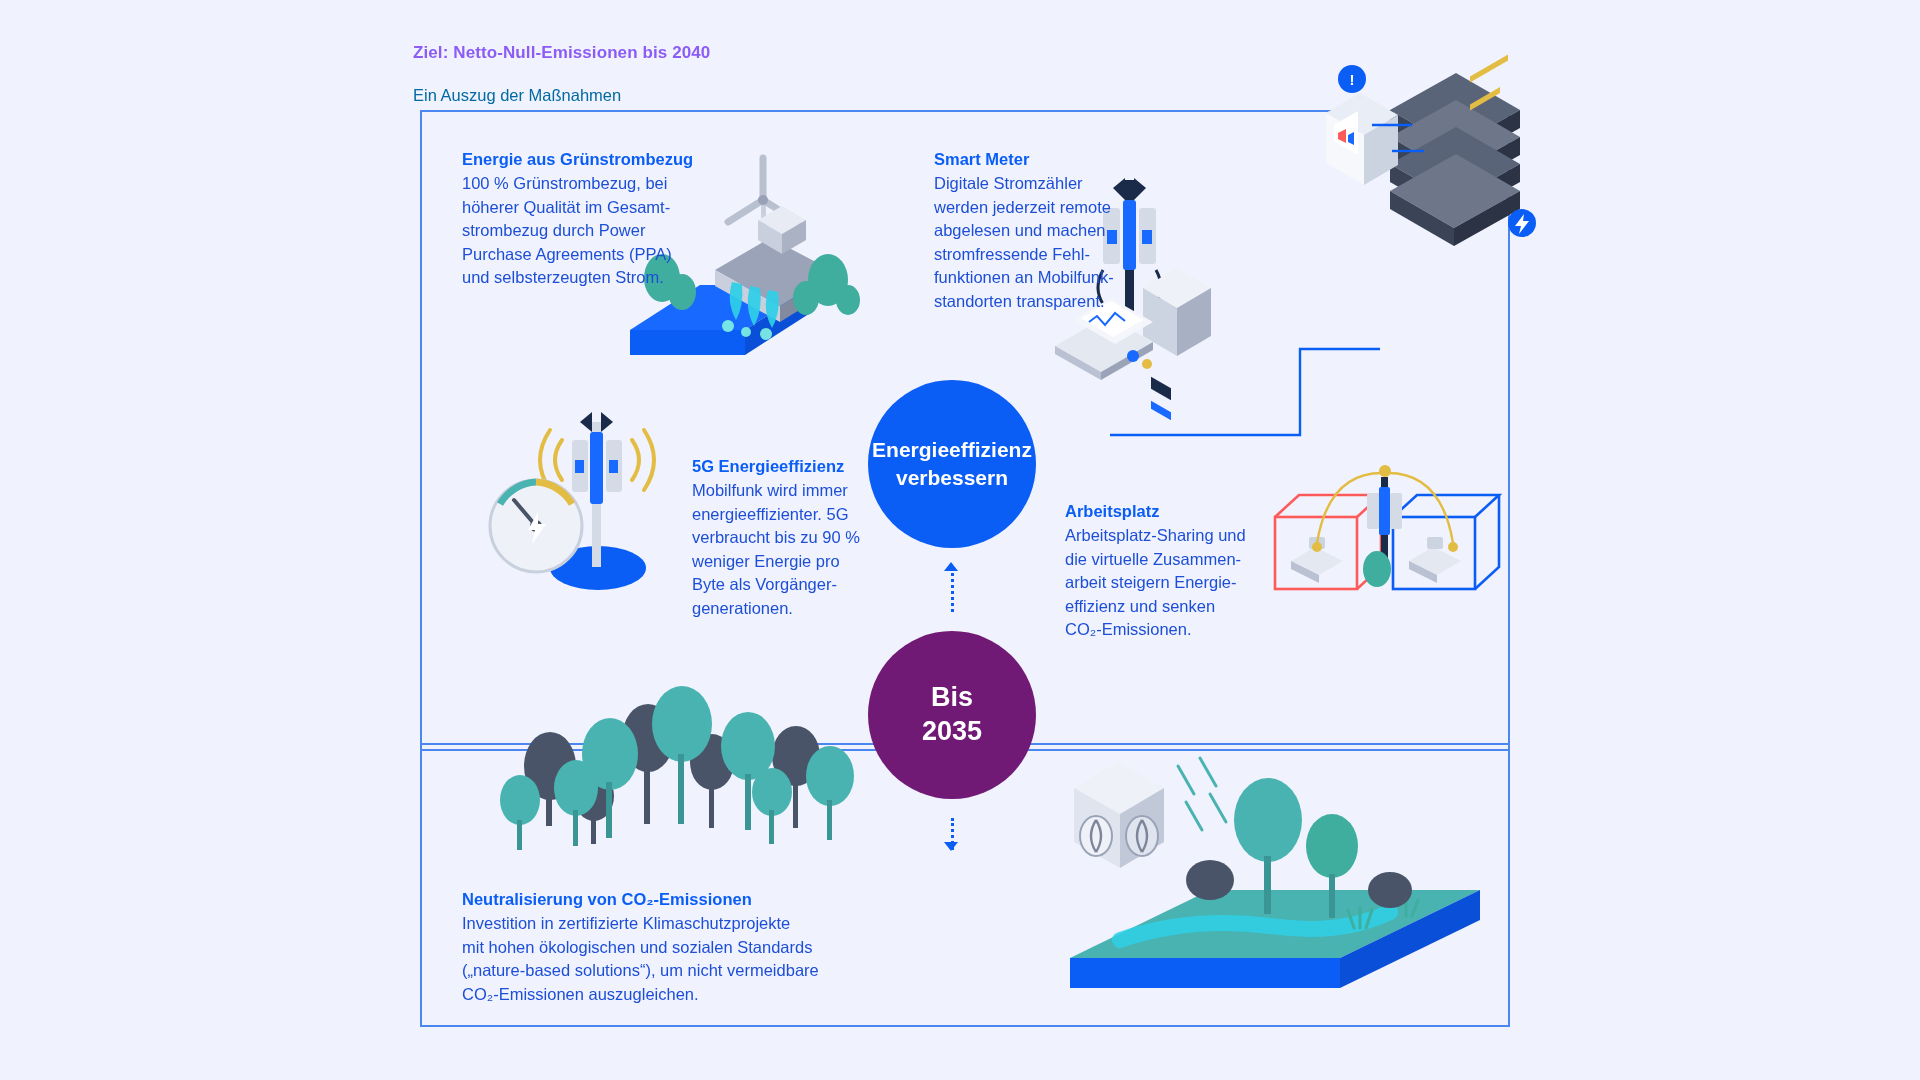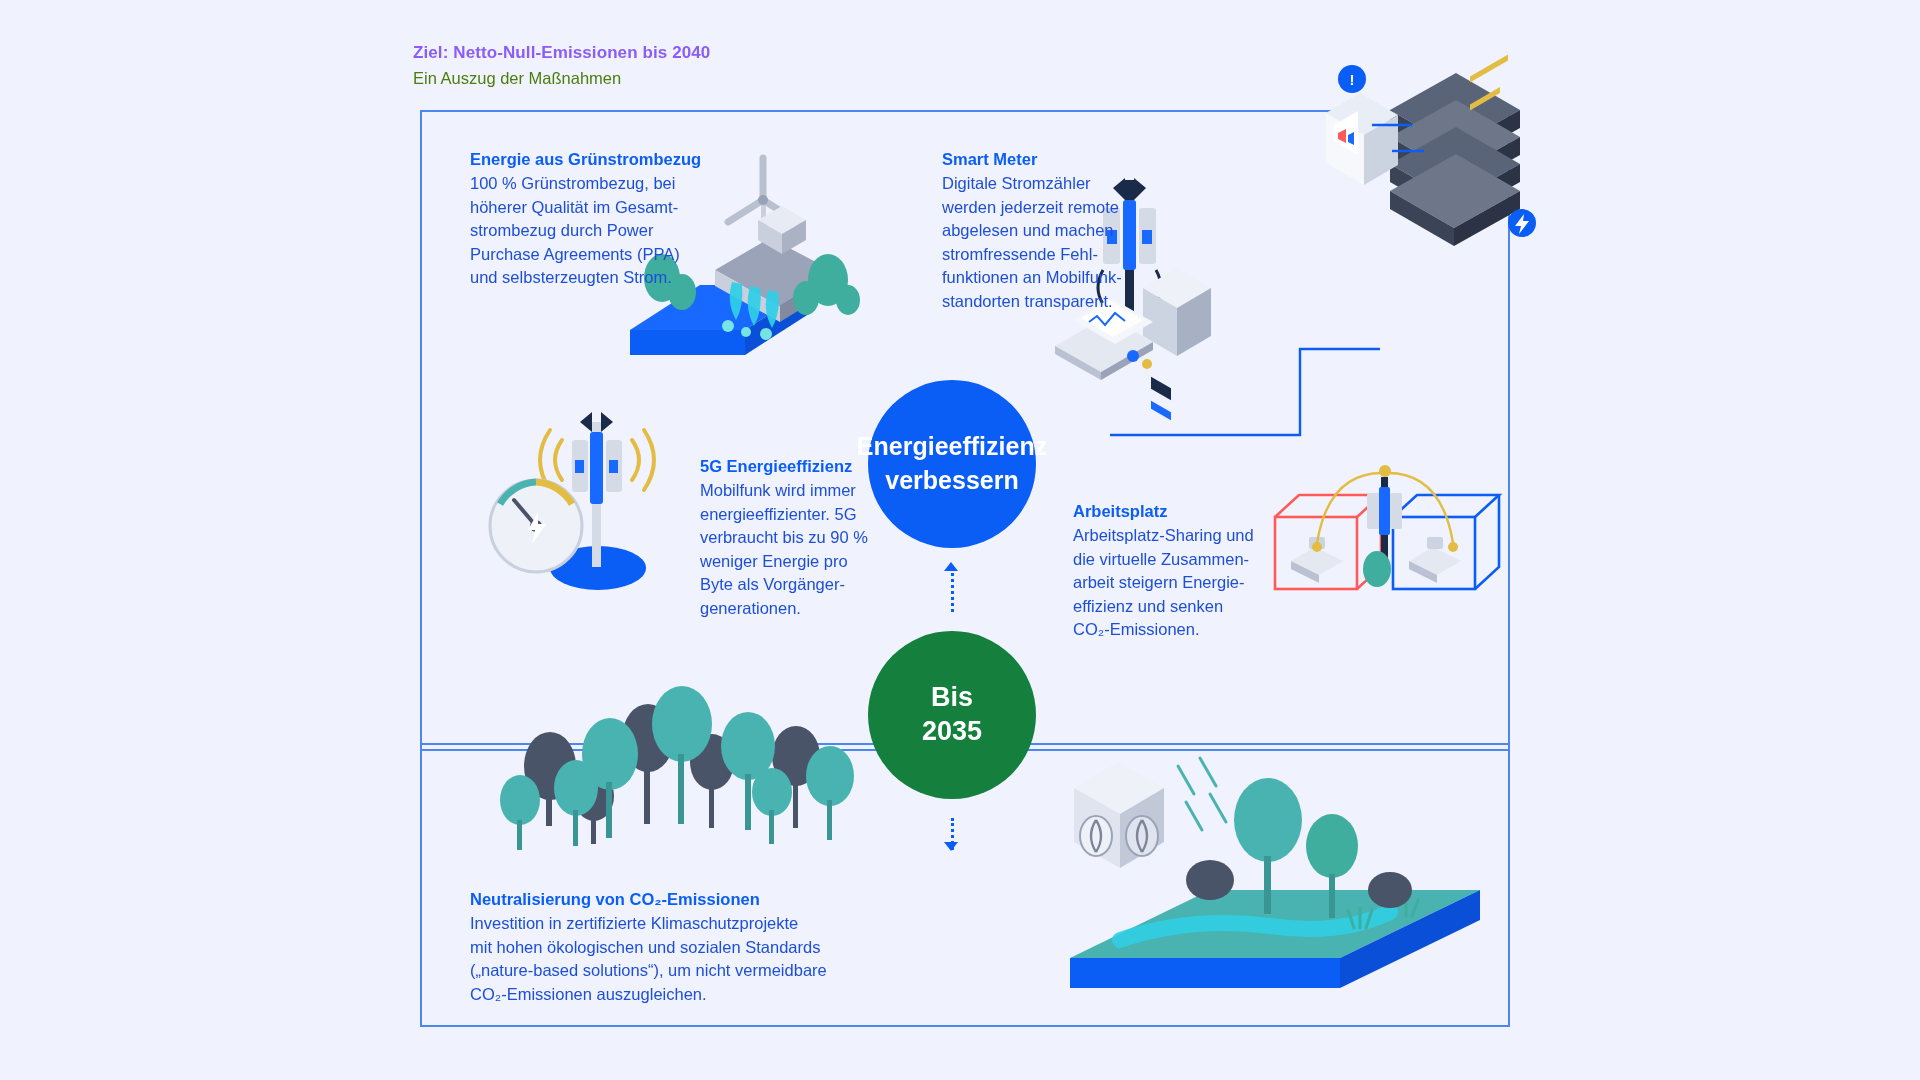--- a/index.html
+++ b/index.html
@@ -7,44 +7,44 @@
     width:1920px;height:1080px;
     background:#f0f3fd;
     font-family:"Liberation Sans","DejaVu Sans",sans-serif;
     overflow:hidden;position:relative;
   }
   .stage{position:absolute;left:0;top:0;width:1920px;height:1080px;}
 
   
   .hdr{position:absolute;left:413px;top:42px;}
   .hdr-title{font-size:17px;font-weight:bold;color:#8b5cf6;letter-spacing:.1px;line-height:1.3;}
-  .hdr-sub{font-size:16.5px;color:#4d7c0f;line-height:1.3;margin-top:4px;}
+  .hdr-sub{font-size:16.5px;color:#0369a1;line-height:1.3;margin-top:21px;}
 
   
   .frame{position:absolute;border:2px solid #4c86f0;background:transparent;}
   #frame-top{left:420px;top:110px;width:1086px;height:637px;}
   #frame-bottom{left:420px;top:743px;width:1086px;height:280px;}
 
   
-  .block{position:absolute;margin-left:8px;}
+  .block{position:absolute;}
   .b-title{font-size:16.5px;font-weight:bold;color:#0a5df5;line-height:1.42;margin-bottom:1px;white-space:nowrap;}
   .b-body{font-size:16.5px;color:#1d4ed8;line-height:1.42;white-space:pre-line;}
   #blk-gruenstrom{left:462px;top:148px;width:230px;}
   #blk-smartmeter{left:934px;top:148px;width:215px;}
   #blk-rechenzentren{left:1262px;top:272px;width:230px;}
   #blk-5g{left:692px;top:455px;width:200px;}
   #blk-arbeitsplatz{left:1065px;top:500px;width:210px;}
   #blk-neutral{left:462px;top:888px;width:420px;}
   #blk-neutral .b-body{white-space:pre-line;}
 
   
   .circ{position:absolute;border-radius:50%;display:flex;align-items:center;justify-content:center;
-        text-align:center;color:#ffffff;font-weight:bold;font-size:25px;line-height:1.35;}
+        text-align:center;color:#ffffff;font-weight:bold;font-size:21px;line-height:1.35;}
   #circle-energie{left:868px;top:380px;width:168px;height:168px;background:#0a5df5;}
-  #circle-bis{left:868px;top:631px;width:168px;height:168px;background:#15803d;font-size:27px;line-height:1.25;}
+  #circle-bis{left:868px;top:631px;width:168px;height:168px;background:#701a75;font-size:27px;line-height:1.25;}
   #circle-co2{left:868px;top:866px;width:168px;height:168px;background:#0a5df5;}
 
   
   .dots{position:absolute;width:0;border-left:3px dotted #0a5df5;}
   #dots-up{left:951px;top:568px;height:44px;}
   #dots-down{left:951px;top:818px;height:32px;}
   .arrow{position:absolute;width:0;height:0;border-left:7px solid transparent;border-right:7px solid transparent;}
   #arrow-up{left:944px;top:562px;border-bottom:9px solid #0a5df5;}
   #arrow-down{left:944px;top:842px;border-top:9px solid #0a5df5;}
 

